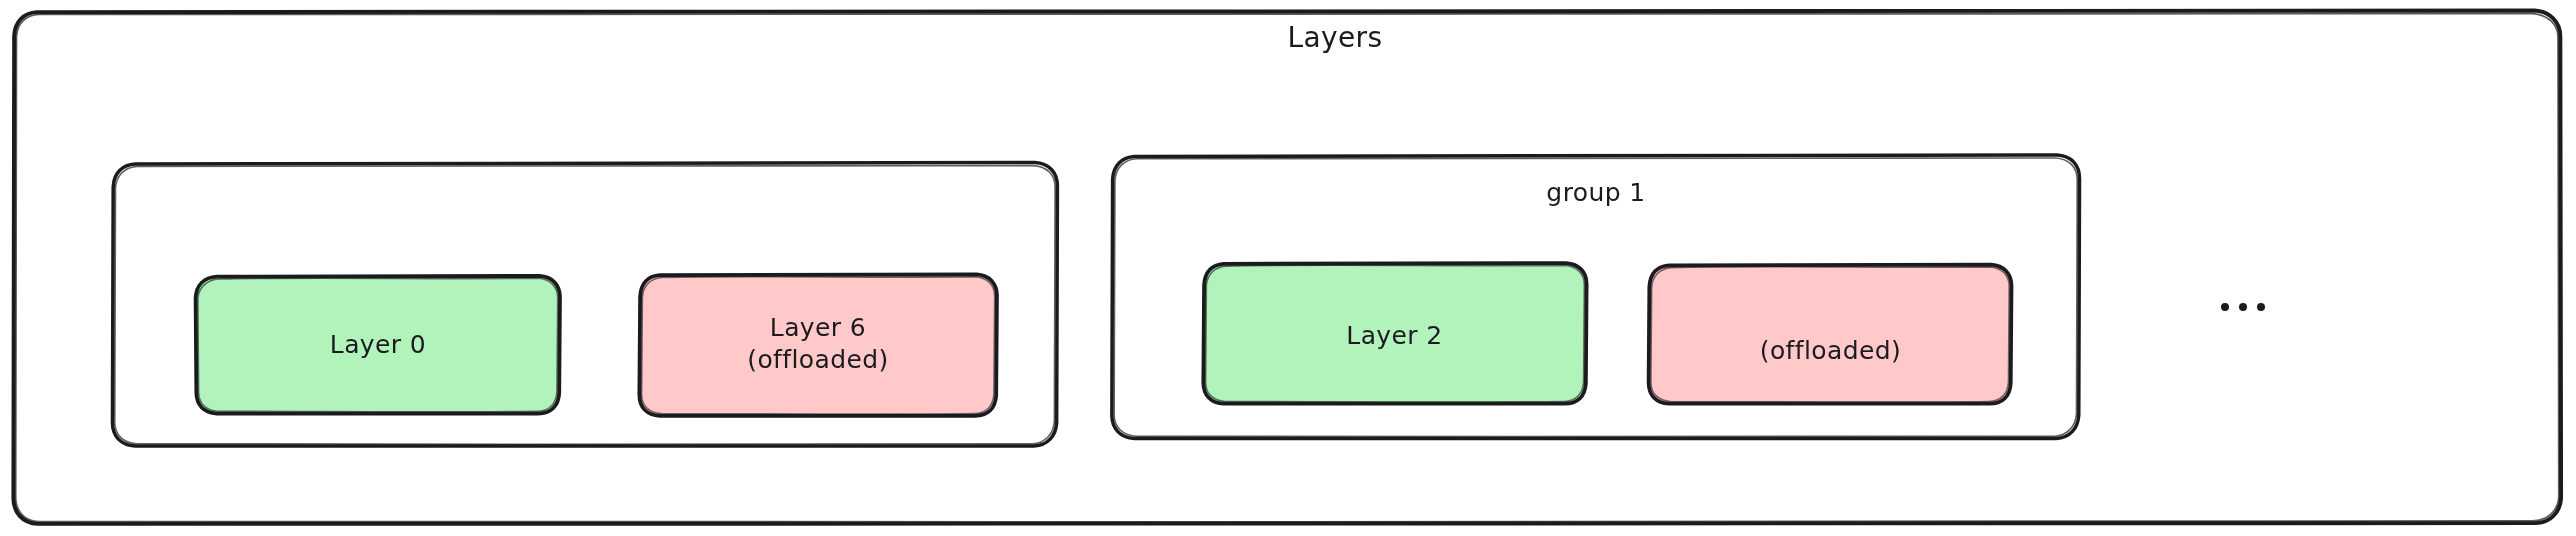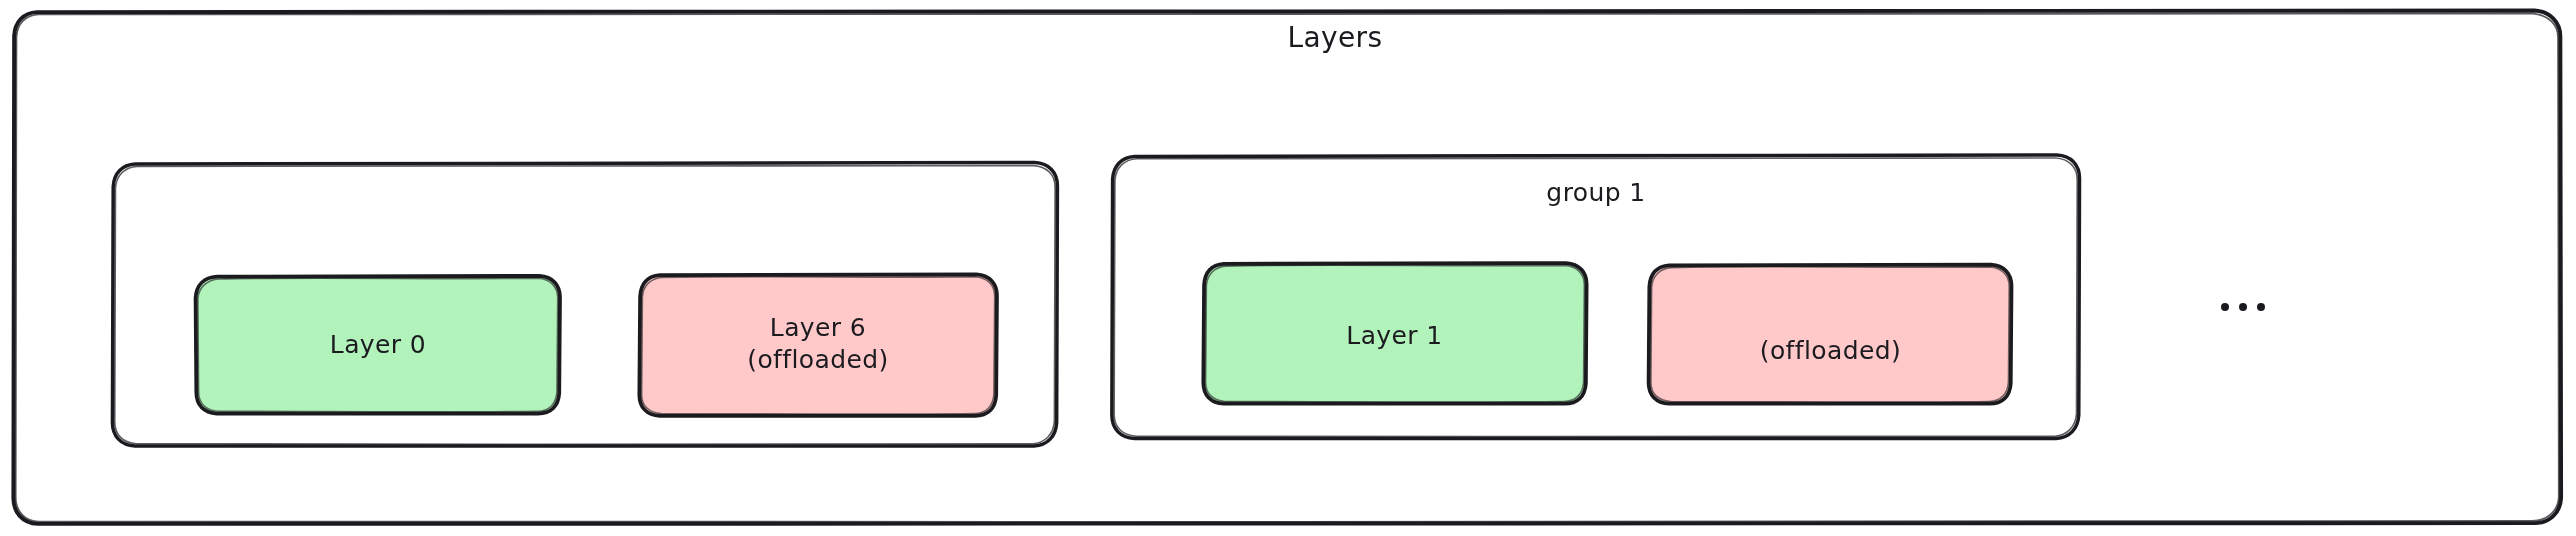--- a/index.html
+++ b/index.html
@@ -157,21 +157,21 @@
   <div class="txt outer-title">Layers</div>
 
 
   <div class="txt group-title" style="left:1112px; width:968px; top:178px;">group 1</div>
 
   <div class="txt layer-label" style="left:196px; width:364px; top:330px;">Layer 0</div>
 
   <div class="txt layer-label" style="left:639px; width:358px; top:313px;">Layer 6</div>
   <div class="txt layer-label" style="left:639px; width:358px; top:345px;">(offloaded)</div>
 
-  <div class="txt layer-label" style="left:1203px; width:383px; top:321px;">Layer 1</div>
+  <div class="txt layer-label" style="left:1203px; width:383px; top:321px;">Layer 2</div>
 
   <div class="txt layer-label" style="left:1649px; width:363px; top:336px;">(offloaded)</div>
 
   <div class="ellipsis-dots" style="left:2221px; top:303px;">
     <i></i>
     <i></i>
     <i></i>
   </div>
 
 </div>

